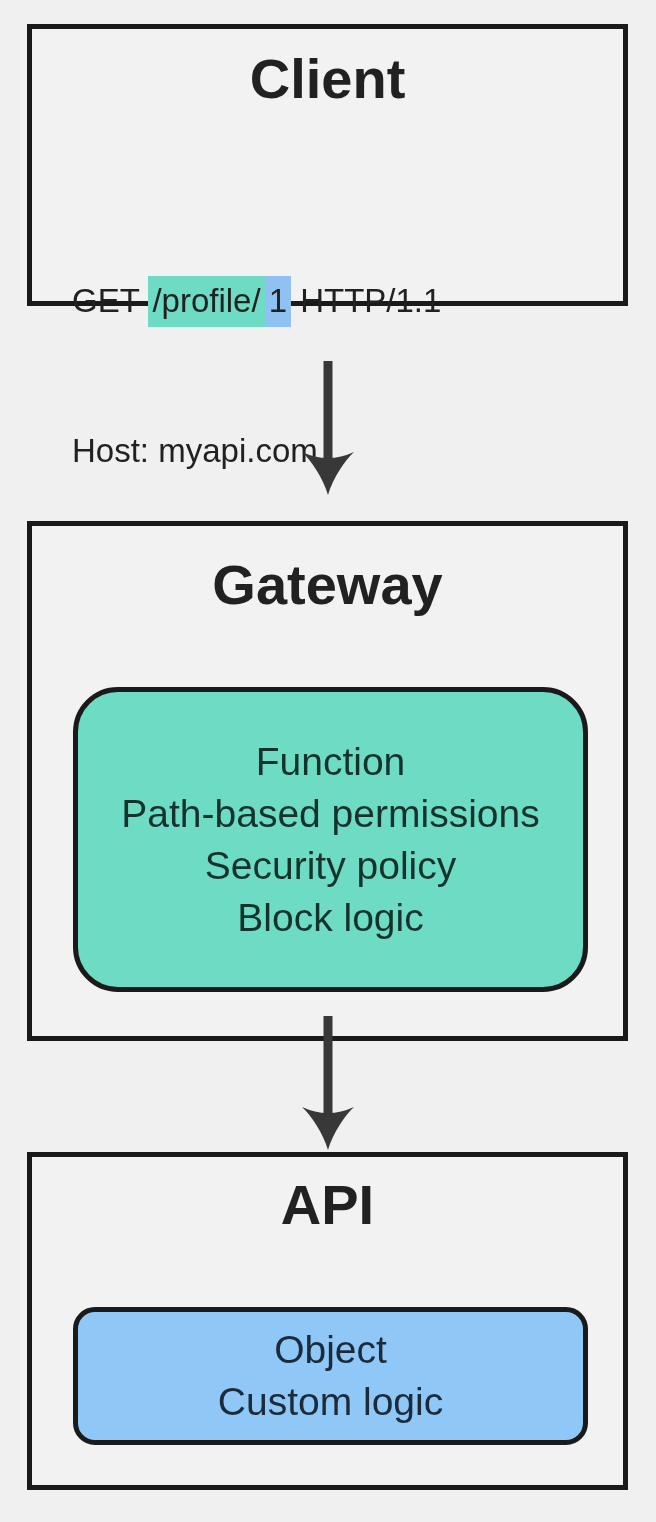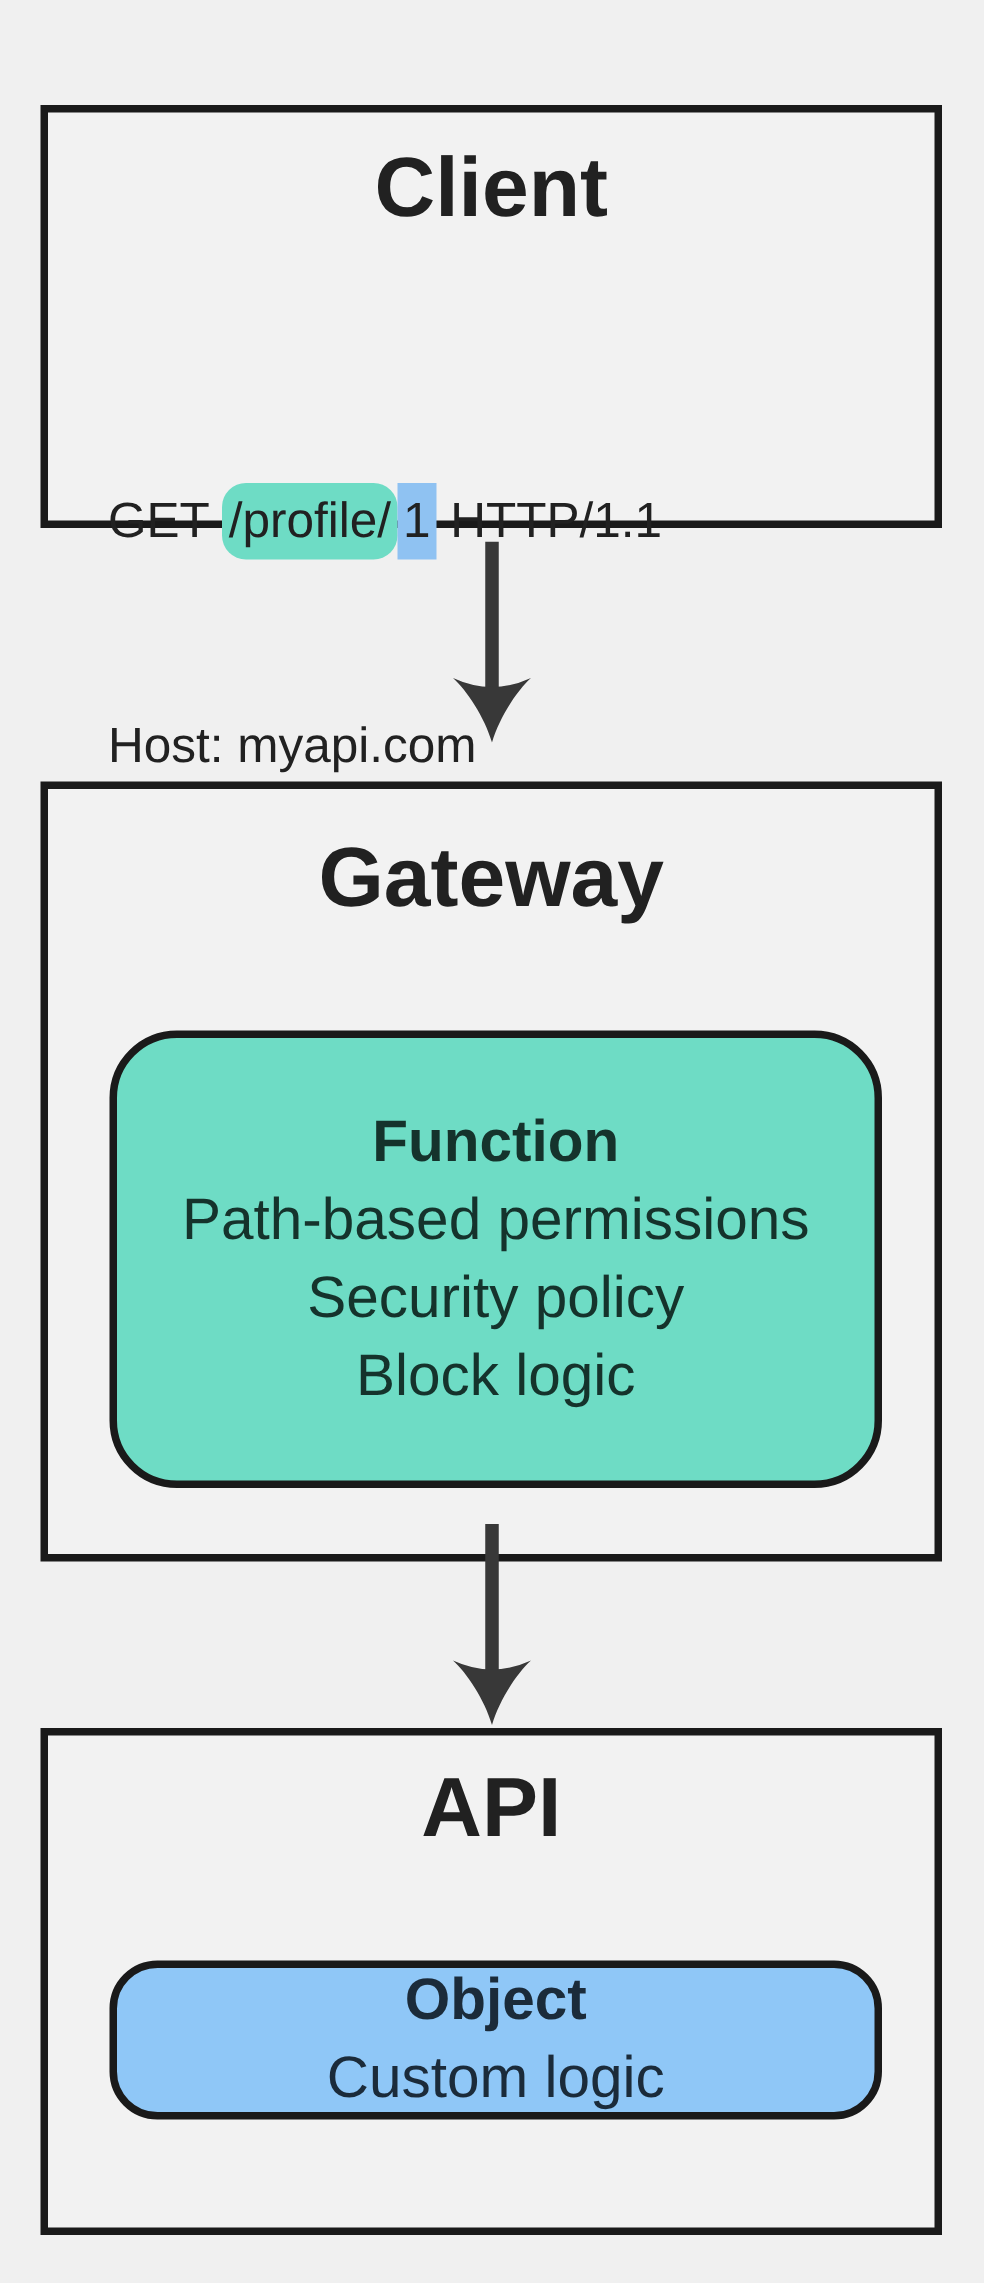--- a/index.html
+++ b/index.html
@@ -24,21 +24,21 @@
     font-family: "Liberation Sans", sans-serif;
     overflow: hidden;
   }
   .outer-node {
     position: absolute;
     left: 27px;
     width: 601px;
     background: var(--nodefill);
     border: 5px solid var(--border);
   }
-  #client-node  { top: 24px;   height: 282px; margin-top: 46px; }
+  #client-node  { top: 24px;   height: 282px; }
   #gateway-node { top: 521px;  height: 520px; }
   #api-node     { top: 1152px; height: 338px; }
 
   .node-title {
     margin: 0;
     text-align: center;
     font-size: 56px;
     line-height: 64px;
     font-weight: 700;
     color: var(--ink);
@@ -51,21 +51,21 @@
   .request {
     position: absolute;
     left: 40px;
     top: 147px;
     font-size: 33px;
     line-height: 50px;
     color: var(--ink);
     white-space: pre-wrap;
   }
   .hl { padding: 6px 4px 8px 4px; }
-  .hl-teal { background: var(--teal); border-radius: 16px; }
+  .hl-teal { background: var(--teal); }
   .hl-blue { background: var(--bluehl); }
 
   .inner-node {
     position: absolute;
     left: 41px;
     width: 515px;
     border: 5px solid var(--border);
     display: flex;
     flex-direction: column;
     justify-content: center;
@@ -75,27 +75,27 @@
   }
   #function-node {
     top: 161px;
     height: 305px;
     border-radius: 45px;
     background: var(--teal);
     color: var(--tealink);
   }
   #object-node {
     top: 150px;
-    height: 106px;
-    border-radius: 32px;
+    height: 138px;
+    border-radius: 22px;
     background: var(--blue);
     color: var(--blueink);
     align-items: center;
   }
-  .inner-title { font-weight: 700; }
+  .inner-title { font-weight: 400; }
 
   .arrow {
     position: absolute;
     left: 298px;
     width: 60px;
     height: 135px;
   }
   #arrow-1 { top: 361px; }
   #arrow-2 { top: 1016px; }
   .arrow svg { display: block; width: 100%; height: 100%; }

